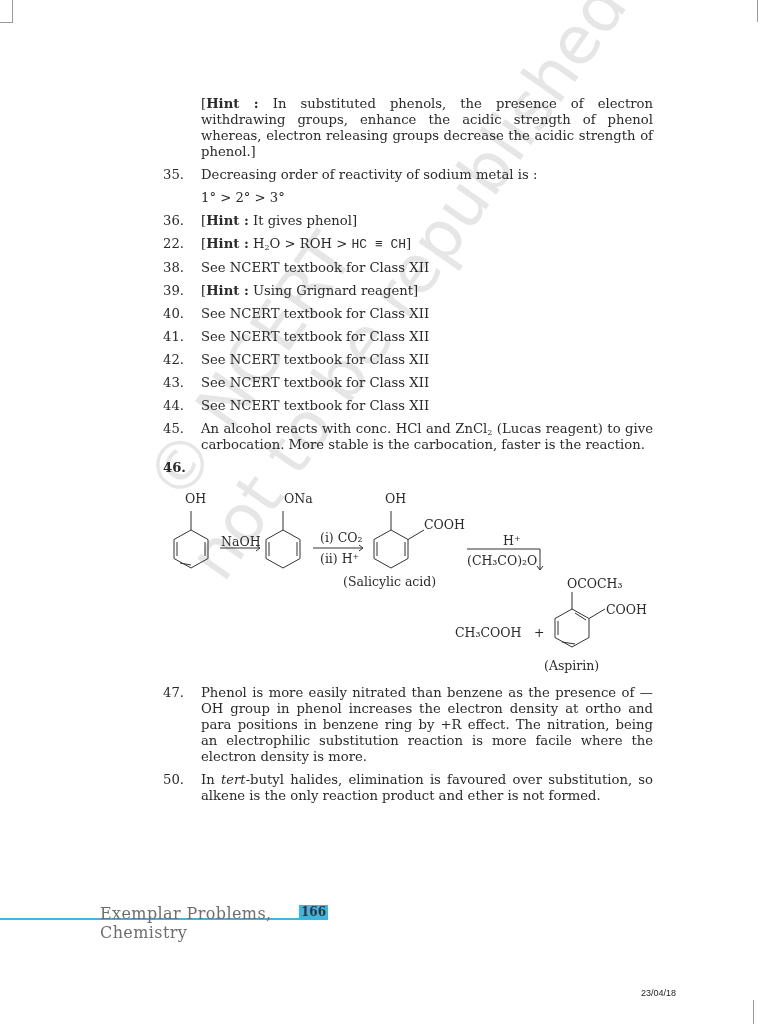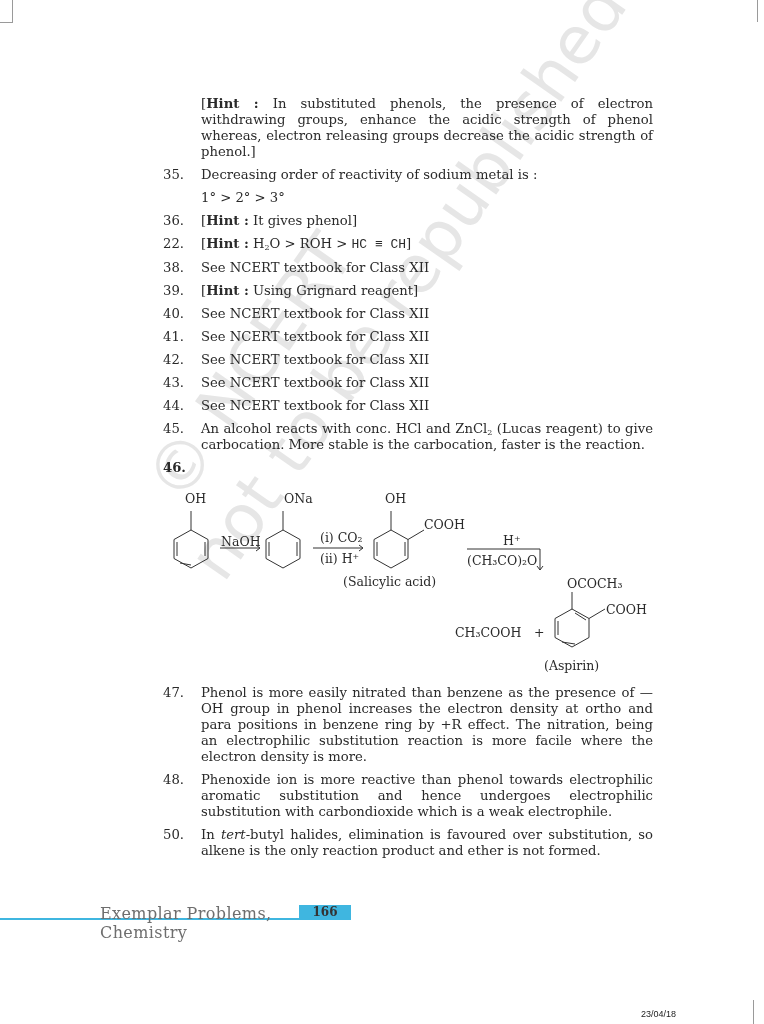--- a/index.html
+++ b/index.html
@@ -22,22 +22,22 @@
   .txt { flex: 1; text-align: justify; }
   .indent { padding-left: 38px; text-align: justify; margin-bottom: 7px; }
   b { font-weight: bold; }
   sub { font-size: 8px; vertical-align: -2px; line-height: 0; }
   .hc { font-family: Liberation Mono, monospace; font-size: 13px; }
   .chem { position: absolute; left: 0; top: 0; width: 764px; height: 1024px; pointer-events: none; }
   .chem text { font-family: "DejaVu Serif", "Liberation Serif", serif; font-size: 12.5px; fill: #2a2a2a; }
   .footer { position: absolute; left: 0; top: 904px; width: 328px; height: 16px; }
   .footer-line { position: absolute; left: 0; top: 14px; width: 320px; height: 2px; background: #3fb6e0; }
   .footer-text { position: absolute; left: 100px; top: 0; font-size: 16px; color: #6e6e6e; letter-spacing: 0.4px; }
-  .page-num { position: absolute; left: 299px; top: 1px; width: 52px; height: 15px; background: #3fb6e0; color: #333; font-size: 12px; font-weight: bold; text-align: center; line-height: 14px; }
-  .date { position: absolute; left: 641px; top: 988px; font-family: "Liberation Sans", sans-serif; font-size: 9px; color: #222; margin-top: 21px; }
+  .page-num { position: absolute; left: 299px; top: 1px; width: 29px; height: 15px; background: #3fb6e0; color: #333; font-size: 12px; font-weight: bold; text-align: center; line-height: 14px; }
+  .date { position: absolute; left: 641px; top: 988px; font-family: "Liberation Sans", sans-serif; font-size: 9px; color: #222; }
 </style>
 </head>
 <body>
 
 <div class="crop" style="left:12px;top:0;width:1px;height:22px;"></div>
 <div class="crop" style="left:0;top:22px;width:13px;height:1px;"></div>
 <div class="crop" style="left:757px;top:0;width:1px;height:22px;"></div>
 <div class="crop" style="left:753px;top:1000px;width:1px;height:24px;"></div>
 
 <div class="watermark">
@@ -102,24 +102,20 @@
 
   <div class="row" style="height:218px;font-weight:bold;">
       <span class="num">46.</span>
     </div>
 
   <div class="row">
       <span class="num">47.</span>
       <span class="txt">Phenol is more easily nitrated than benzene as the presence of —OH group in phenol increases the electron density at ortho and para positions in benzene ring by +R effect. The nitration, being an electrophilic substitution reaction is more facile where the electron density is more.</span>
     </div>
   <div class="row">
-      <span class="num">48.</span>
-      <span class="txt">Phenoxide ion is more reactive than phenol towards electrophilic aromatic substitution and hence undergoes electrophilic substitution with carbondioxide which is a weak electrophile.</span>
-    </div>
-  <div class="row">
       <span class="num">50.</span>
       <span class="txt"><span>In </span><i>tert</i><span>-butyl halides, elimination is favoured over substitution, so alkene is the only reaction product and ether is not formed.</span></span>
     </div>
 </div>
 
 <svg class="chem" viewBox="0 0 764 1024">
   <g stroke="#333" stroke-width="1" fill="none">
 
     <g>
       <polygon points="191,530 208,539.5 208,558.5 191,568 174,558.5 174,539.5"></polygon>

